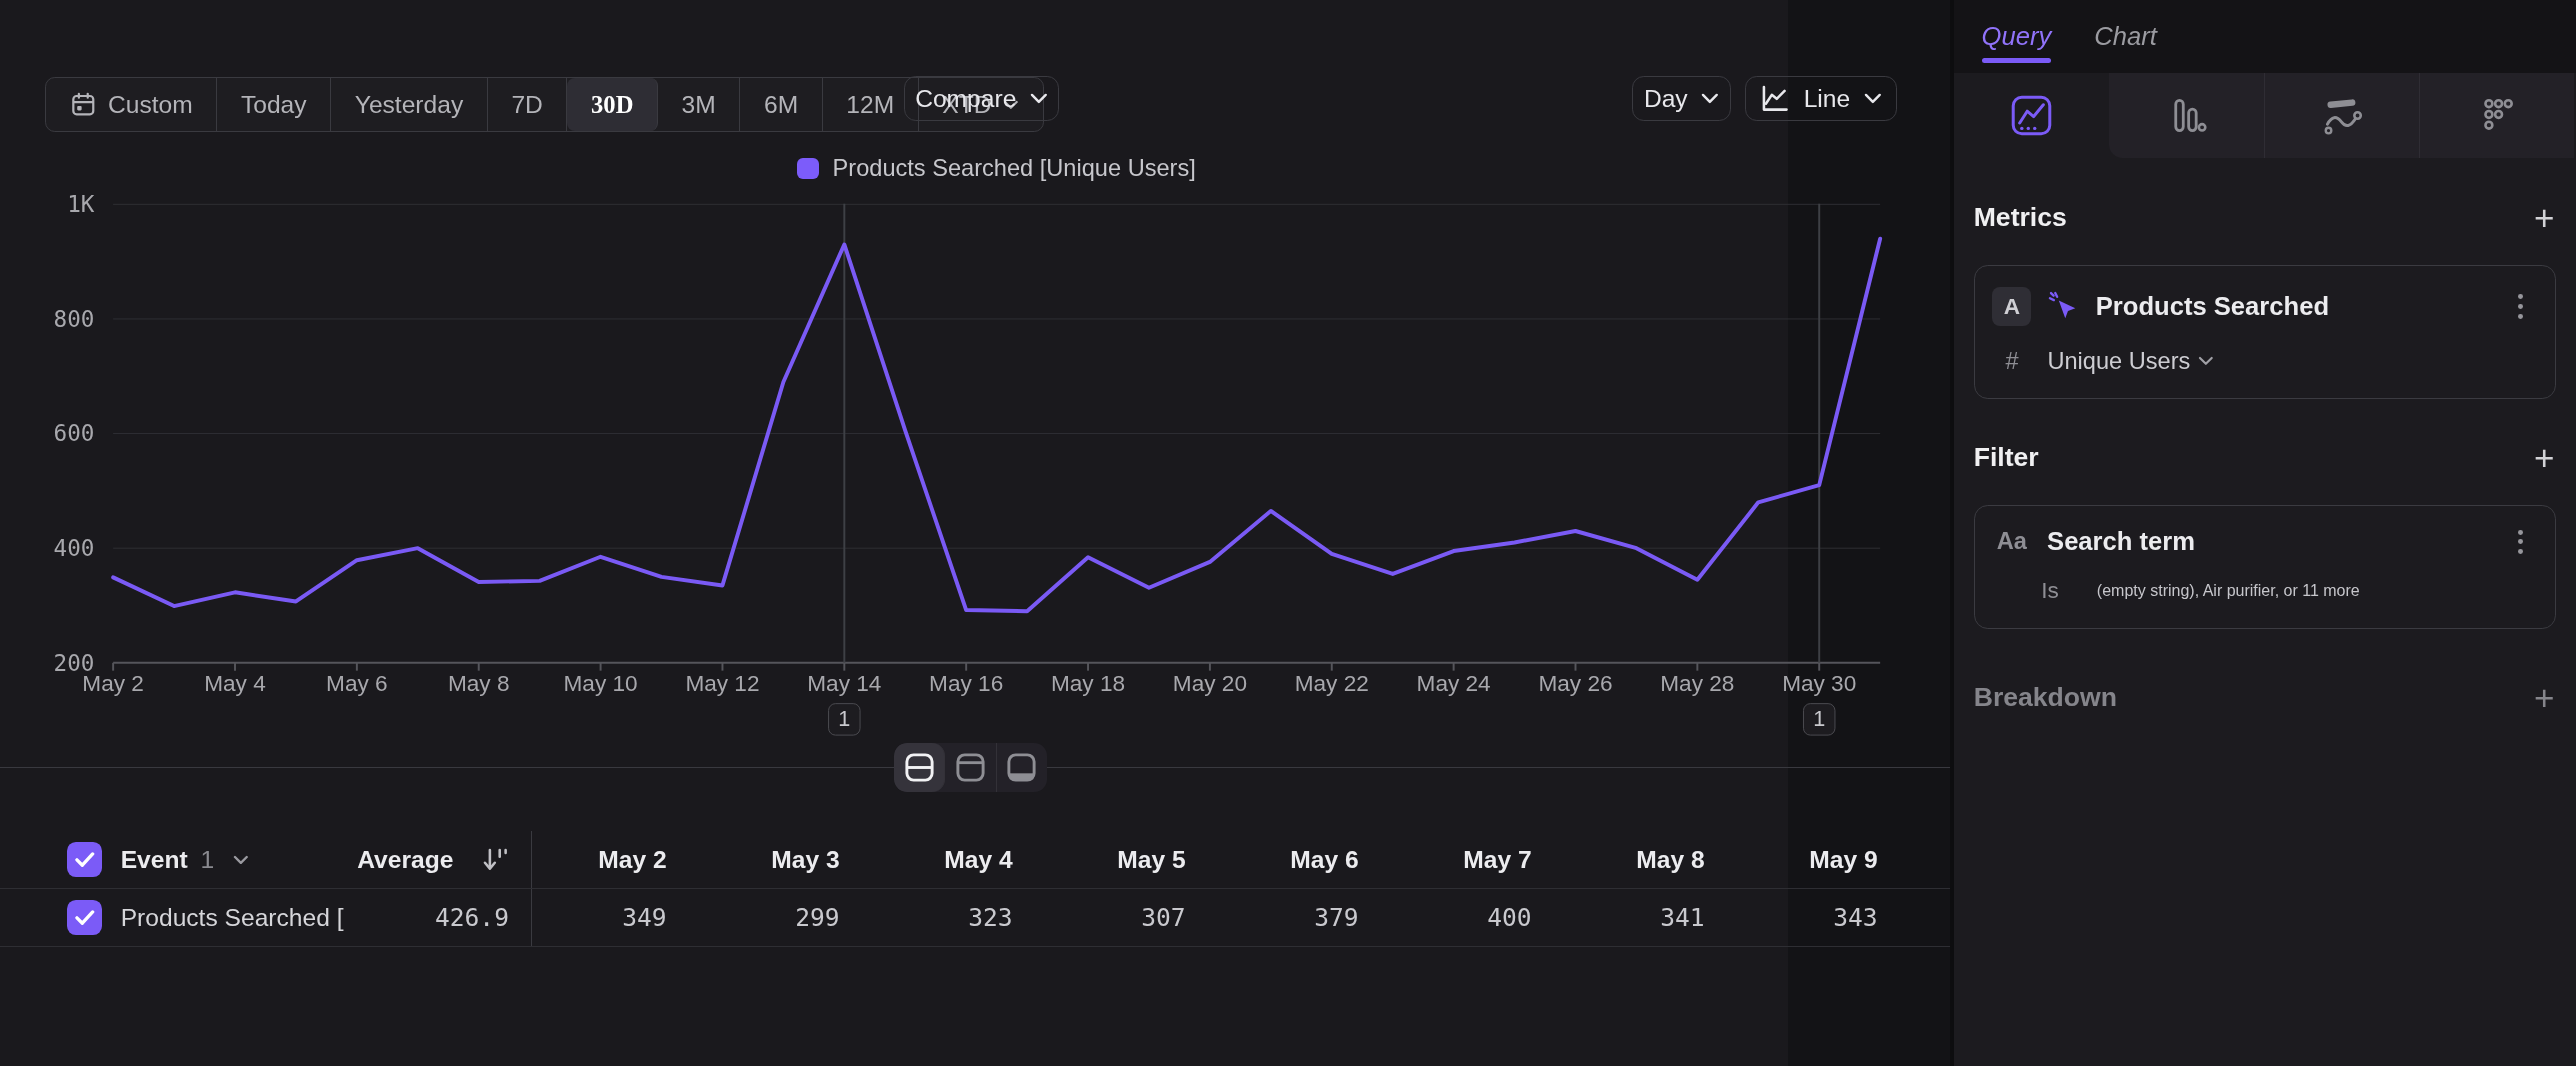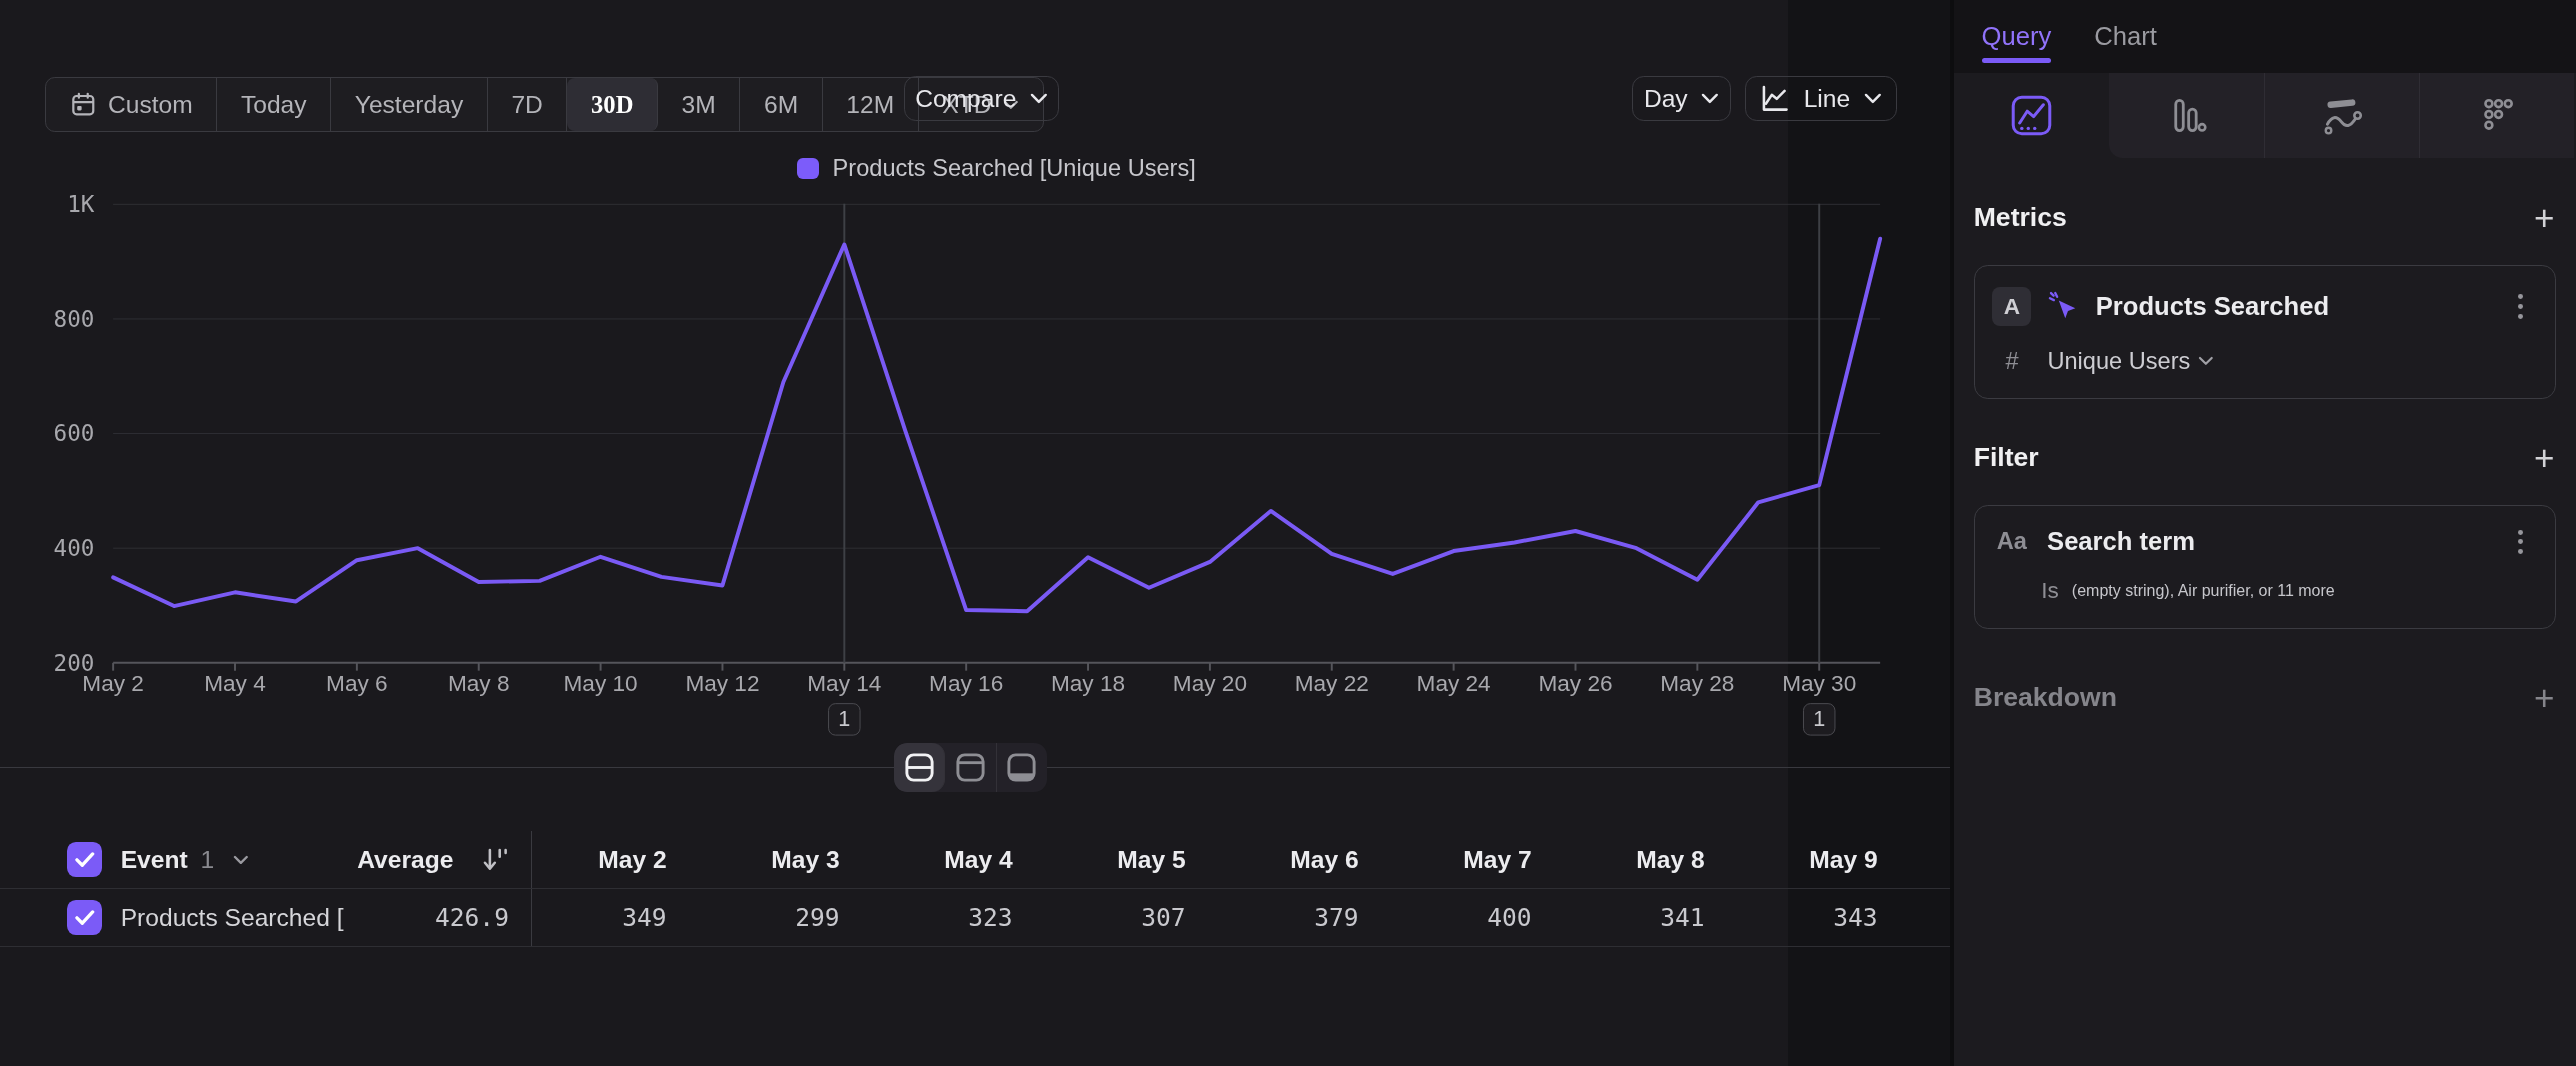--- a/index.html
+++ b/index.html
@@ -53,21 +53,21 @@
   .checkbox { width:35px; height:35px; border-radius:8.9px; background:#7b5bf7; display:flex; align-items:center; justify-content:center; flex:0 0 35px; cursor:pointer; }
   .th-text { font-size:24.6px; font-weight:bold; color:#ececef; }
   .t-dim { font-size:24.6px; color:#8a8a90; font-weight:normal; }
   .t-val { font-size:24.6px; color:#c9c9ce; }
   #row-label { font-size:24.6px; color:#d6d6da; }
 
   
   #side-divider { position:absolute; left:1950px; top:0; width:3.9px; height:1067px; background:#0d0d0f; }
   #sidebar { position:absolute; left:1954px; top:0; width:622px; height:1067px; background:#1c1b1f; }
   #sidebar-tabs { position:absolute; left:0; top:0; width:622px; height:73px; background:#141316; display:flex; align-items:center; gap:43px; padding-left:27.6px; }
-  .s-tab { font-size:25.6px; color:#9b9ba1; position:relative; height:73px; display:flex; align-items:center; cursor:pointer; }
+  .s-tab { font-size:25.6px; color:#9b9ba1; position:relative; height:73px; display:flex; align-items:center; cursor:pointer;font-style:italic; }
   .s-tab.active { color:#9173fa; }
   .s-tab.active::after { content:""; position:absolute; left:0; bottom:9.8px; width:100%; height:4.9px; border-radius:3px; background:#7b5bf7; }
   #icon-tabs { position:absolute; left:0; top:73px; width:622px; height:85px; display:flex; }
   .icon-tab { flex:0 0 155px; display:flex; align-items:center; justify-content:center; cursor:pointer; background:#232127; border-left:1px solid #2f2d34; }
   .icon-tab.selected { background:#1c1b1f; border-left:none; }
   .icon-tab:nth-child(2) { border-left:none; border-bottom-left-radius:13.8px; }
   #sidebar-content { position:absolute; left:0; top:157px; width:622px; }
 
   .sec-header { display:flex; align-items:center; justify-content:space-between; padding:0 21.6px 0 19.7px; }
   .sec-title { font-size:26.6px; font-weight:bold; color:#f0f0f2; }
@@ -390,21 +390,21 @@
     <div class="card" style="margin-top:29.5px;">
       <div class="card-row1">
         <span class="badge-aa">Aa</span>
         <span class="card-title">Search term</span>
         <span class="kebab">
             <span></span>
             <span></span>
             <span></span>
           </span>
       </div>
-      <div class="card-row2" style="gap:13px;">
+      <div class="card-row2" style="gap:38px;">
         <span class="op">Is</span>
         <span class="filter-val">(empty string), Air purifier, or 11 more</span>
       </div>
     </div>
 
     <div class="sec-header" style="margin-top:51px;">
       <span class="sec-title dim">Breakdown</span>
       <span class="plus-btn" style="color:#85858b;">+</span>
     </div>
 

